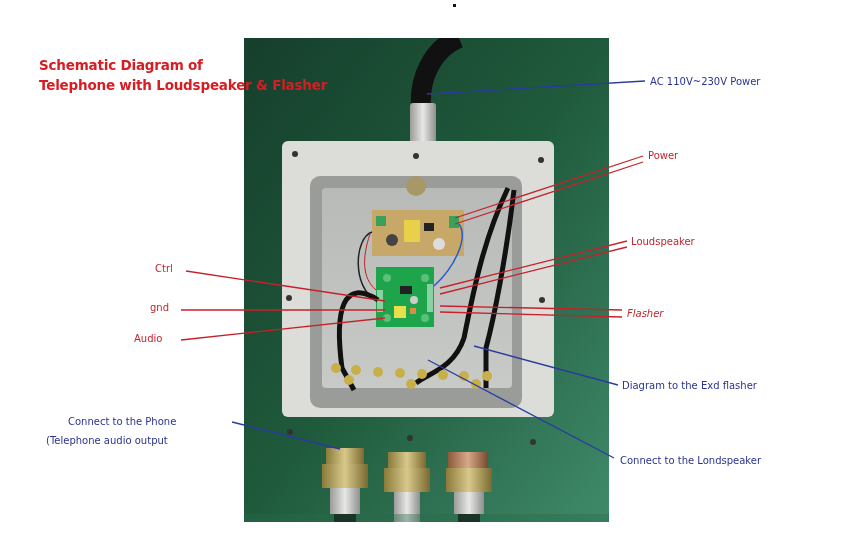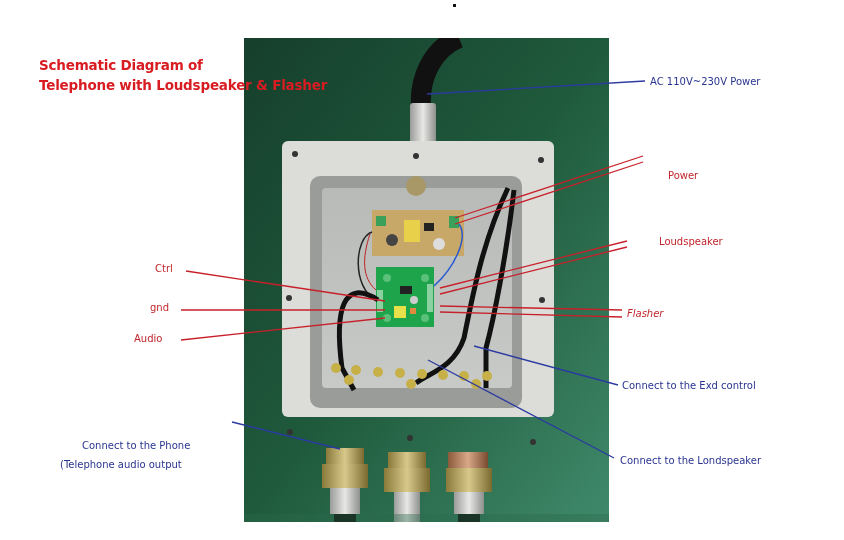--- a/index.html
+++ b/index.html
@@ -149,27 +149,27 @@
       <line x1="440" y1="294" x2="627" y2="247"></line>
       <line x1="440" y1="306" x2="622" y2="310"></line>
       <line x1="440" y1="312" x2="622" y2="317"></line>
       <line x1="186" y1="271" x2="385" y2="301"></line>
       <line x1="181" y1="310" x2="385" y2="310"></line>
       <line x1="181" y1="340" x2="385" y2="318"></line>
     </g>
   </svg>
 
   <div class="label blue" style="left:650px; top:72px; z-index:5;">AC 110V~230V Power</div>
-  <div class="label red" style="left:668px; top:146px; z-index:5;margin-top:20px;">Power</div>
-  <div class="label red" style="left:631px; top:232px; z-index:5;margin-left:28px;">Loudspeaker</div>
+  <div class="label red" style="left:648px; top:146px; z-index:5;">Power</div>
+  <div class="label red" style="left:631px; top:232px; z-index:5;">Loudspeaker</div>
   <div class="label red" style="left:627px; top:304px; z-index:5;font-style:italic;">Flasher</div>
   <div class="label red" style="left:155px; top:259px; z-index:5;">Ctrl</div>
   <div class="label red" style="left:150px; top:298px; z-index:5;">gnd</div>
   <div class="label red" style="left:134px; top:329px; z-index:5;">Audio</div>
-  <div class="label blue" style="left:622px; top:376px; z-index:5;">Connect to the Exd control</div>
+  <div class="label blue" style="left:622px; top:376px; z-index:5;">Diagram to the Exd flasher</div>
   <div class="label blue" style="left:620px; top:451px; z-index:5;">Connect to the Londspeaker</div>
 
-  <div class="label blue phone-label" style="left:60px; top:412px; z-index:5;margin-top:24px;">
+  <div class="label blue phone-label" style="left:46px; top:412px; z-index:5;">
     <div style="padding-left:22px; text-align:left;">Connect to the Phone</div>
     <div style="text-align:left;">(Telephone audio output</div>
   </div>
 
 </div>
 
 </body></html>

